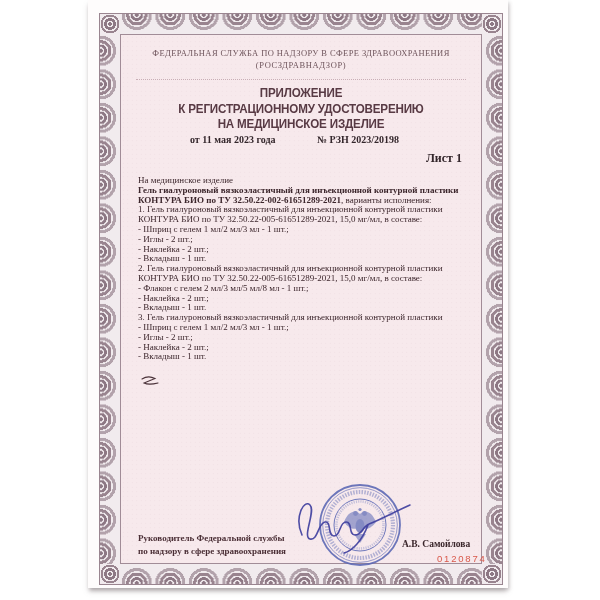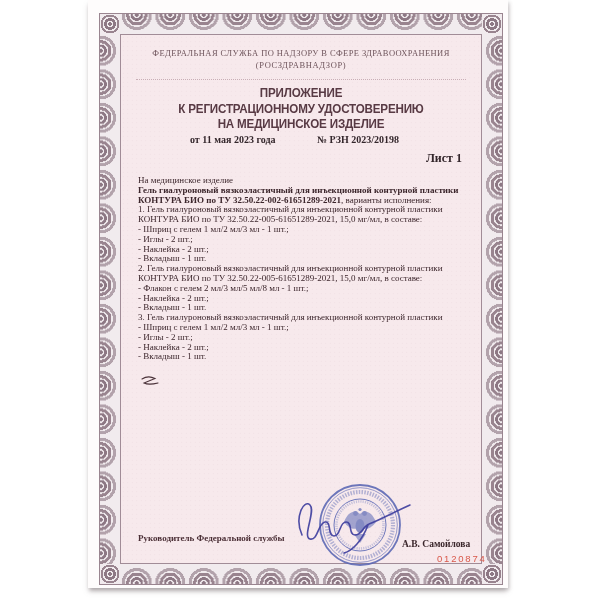--- a/index.html
+++ b/index.html
@@ -110,20 +110,21 @@
       </div>
 
       <div class="mark">
         <svg width="22" height="12" viewBox="0 0 22 12">
           <path d="M3,4 C7,1.5 12,1.5 16,3.5 L5,8 C9,10 15,9 19,8" stroke="#4a3239" stroke-width="1.1" fill="none" stroke-linecap="round"></path>
         </svg>
       </div>
 
       <div class="sigblock">
         <div>Руководитель Федеральной службы</div>
+        <div>по надзору в сфере здравоохранения</div>
       </div>
 
       <div class="stampwrap">
         <svg width="140" height="98" viewBox="0 0 140 98">
           <g stroke="#5a67b4" fill="none" opacity="0.88">
             <circle cx="72" cy="46" r="40" stroke-width="1.8"></circle>
             <circle cx="72" cy="46" r="37.3" stroke-width="0.7"></circle>
             <circle cx="72" cy="46" r="33" stroke-width="4.2" stroke-dasharray="1.5 1.3" opacity="0.5"></circle>
             <circle cx="72" cy="46" r="26" stroke-width="1"></circle>
             <circle cx="72" cy="46" r="23.5" stroke-width="2.6" stroke-dasharray="1.2 1.1" opacity="0.35"></circle>

